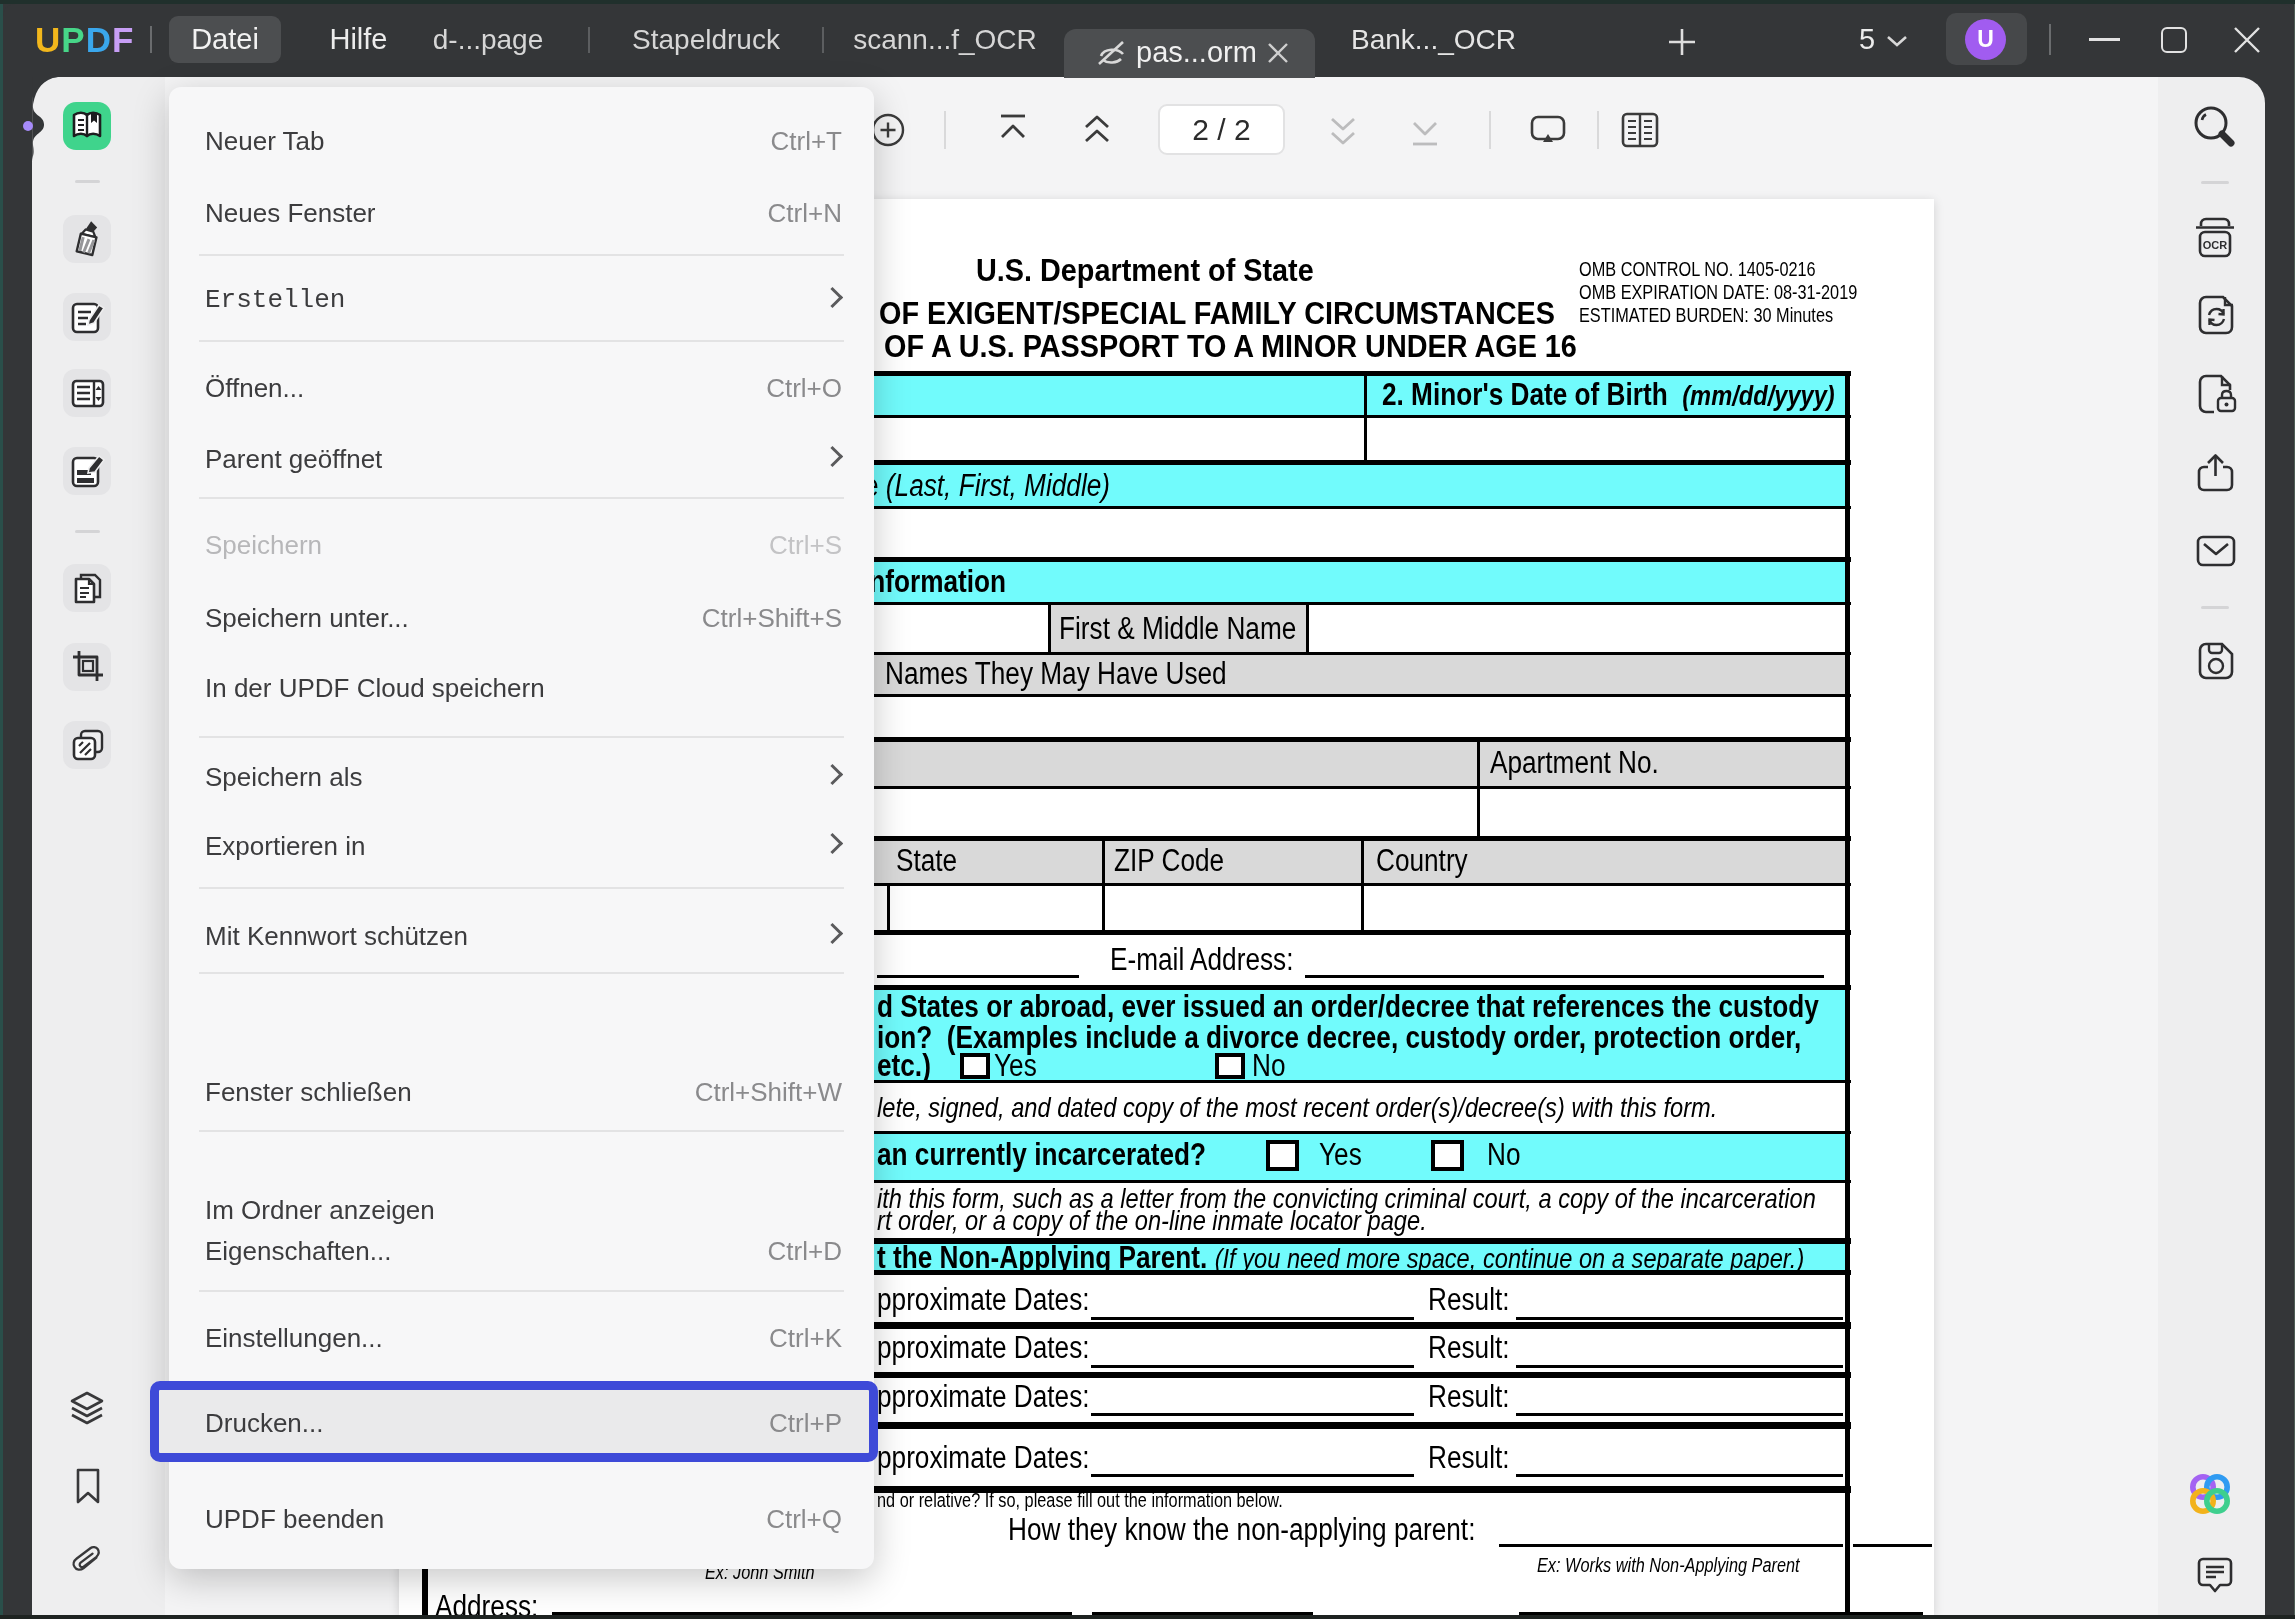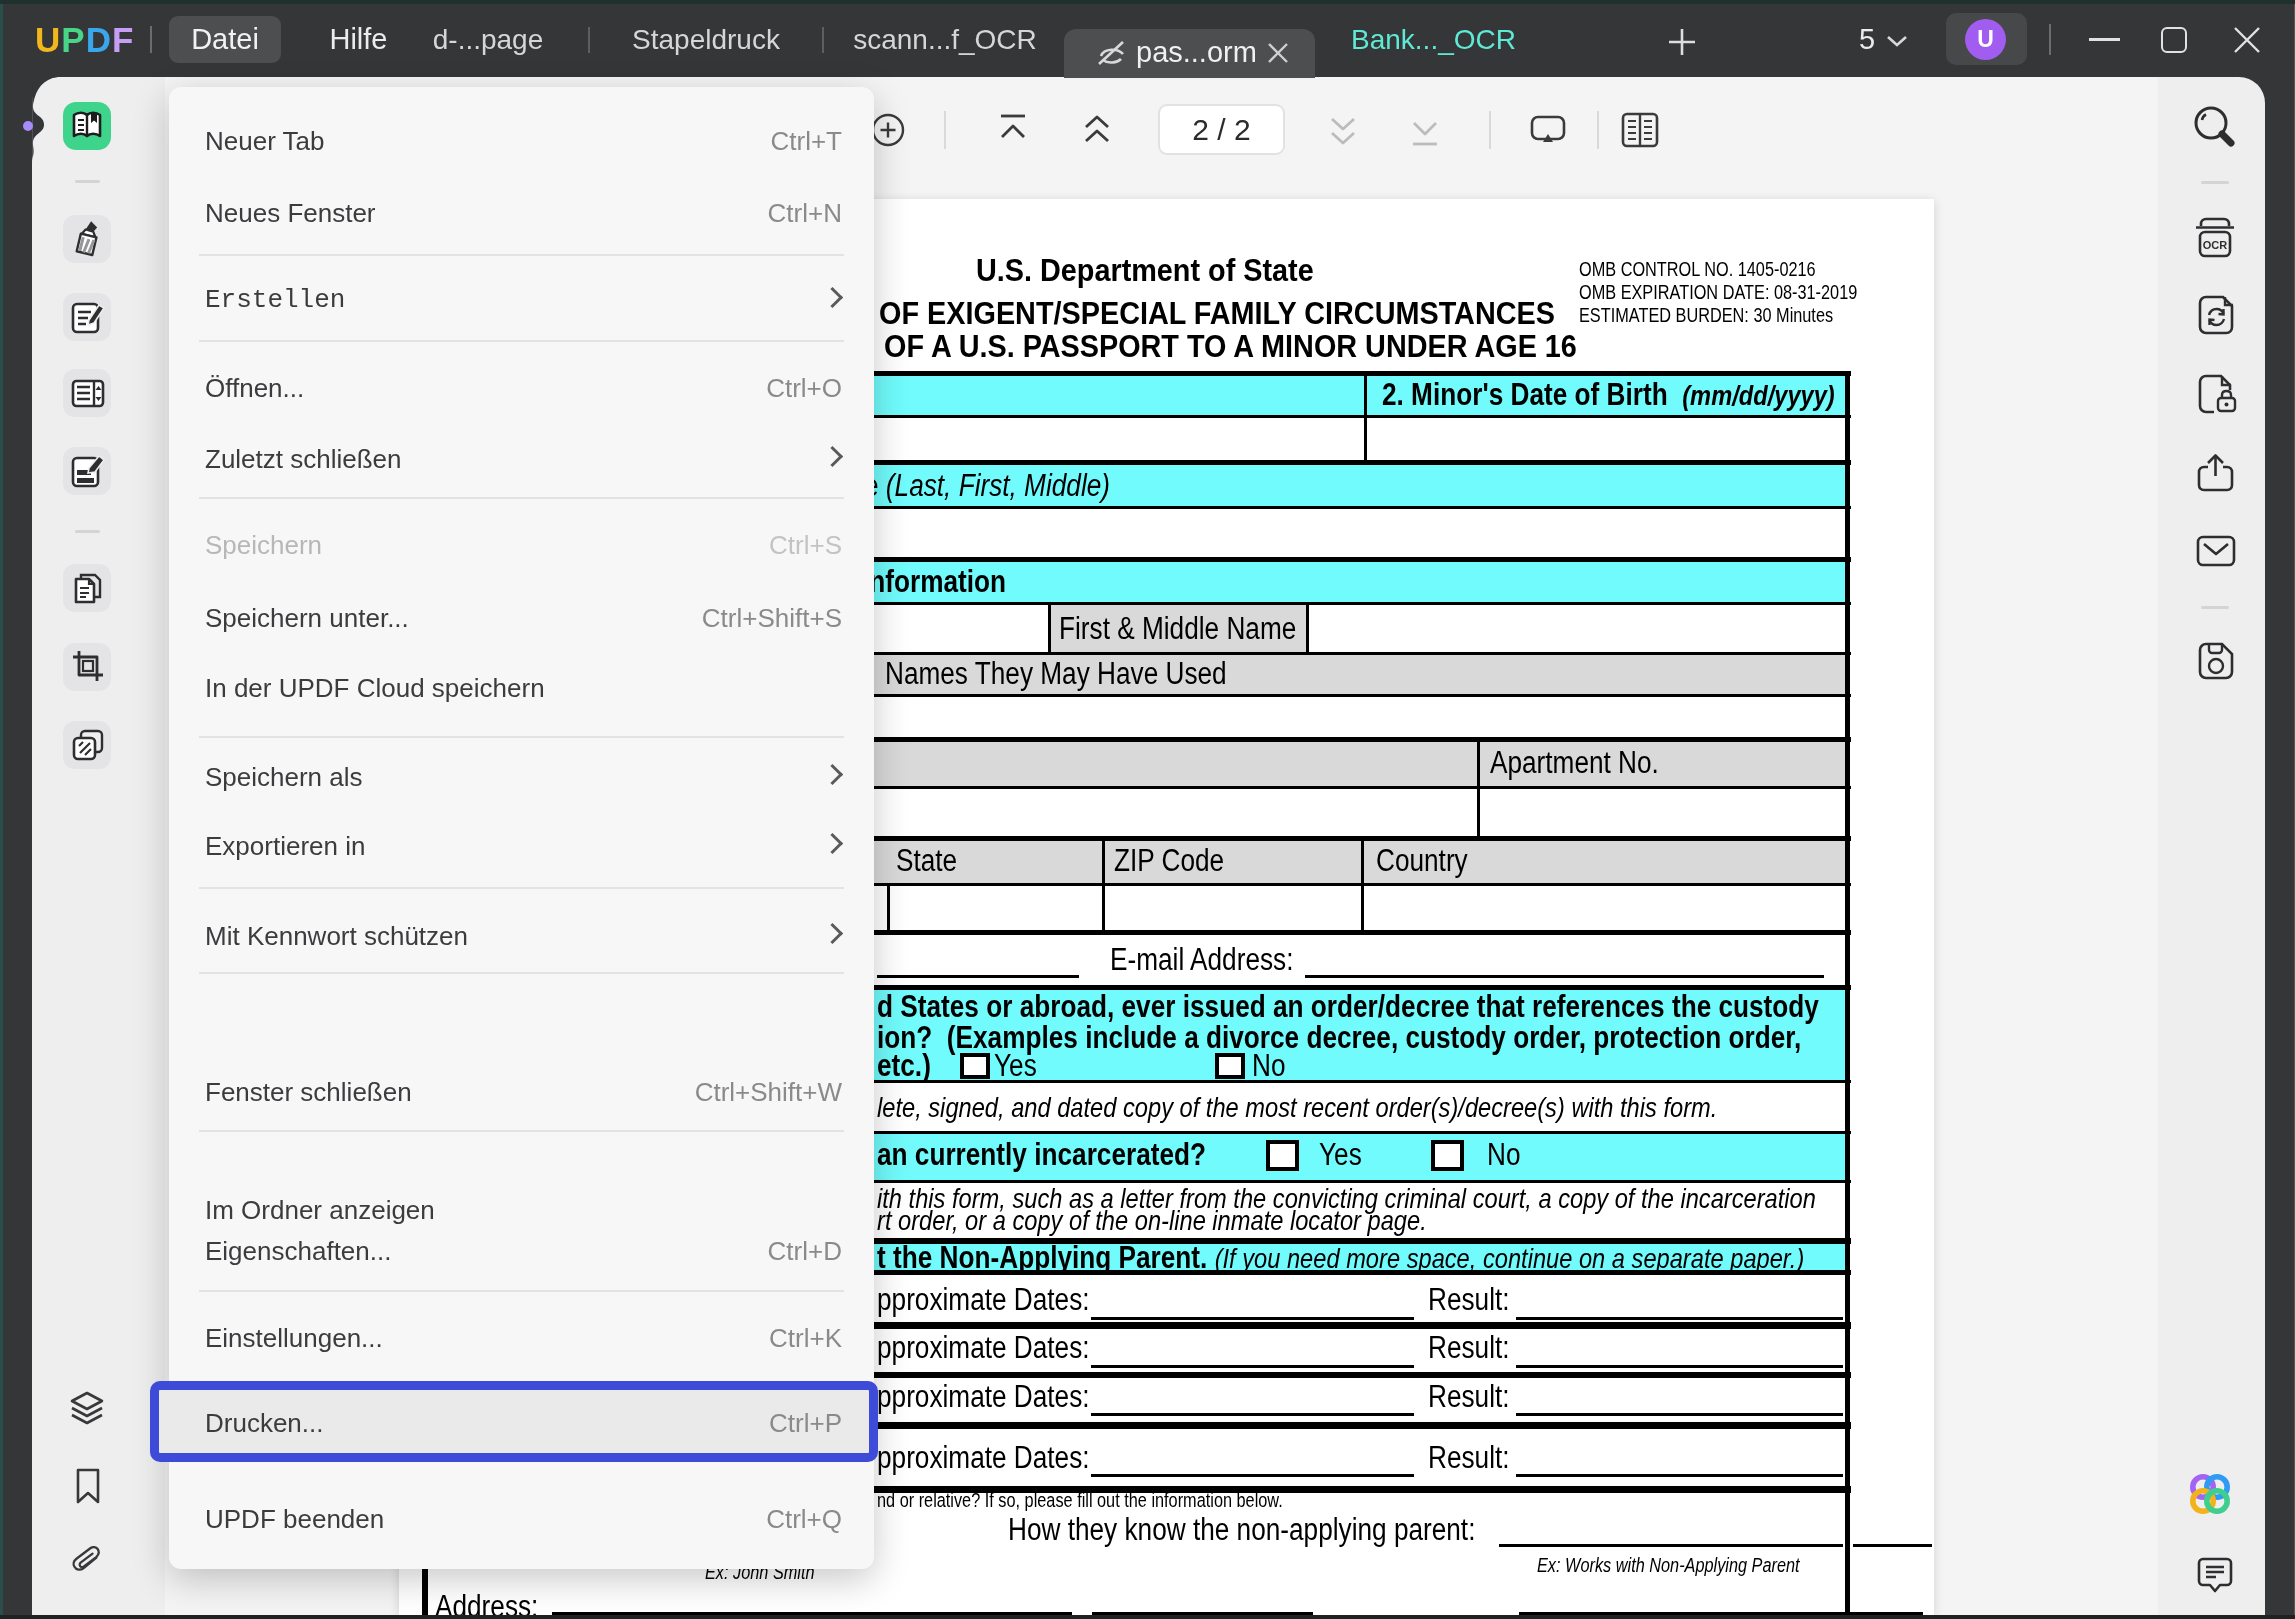--- a/index.html
+++ b/index.html
@@ -340,21 +340,21 @@
     </svg>
   </div>
 
   <div id="menu" class="abs" style="left:169px;top:87px;width:705px;height:1482px;background:#f7f7f8;border-radius:12px;box-shadow:0 10px 36px rgba(0,0,0,.22);z-index:20;font-size:26px;color:#3c3c3e;">
     <div class="mi" style="top:23px;"><span>Neuer Tab</span><span class="sc">Ctrl+T</span></div>
     <div class="mi" style="top:95px;"><span>Neues Fenster</span><span class="sc">Ctrl+N</span></div>
     <div class="sep" style="top:167px;"></div>
     <div class="mi" style="top:182px;font-family:Liberation Mono, monospace;"><span>Erstellen</span><span class="ar"></span></div>
     <div class="sep" style="top:253px;"></div>
     <div class="mi" style="top:270px;"><span>Öffnen...</span><span class="sc">Ctrl+O</span></div>
-    <div class="mi" style="top:341px;"><span>Zuletzt schließen</span><span class="ar"></span></div>
+    <div class="mi" style="top:341px;"><span>Parent geöffnet</span><span class="ar"></span></div>
     <div class="sep" style="top:410px;"></div>
     <div class="mi" style="top:427px;color:#b7b7b9;"><span>Speichern</span><span class="sc" style="color:#c3c3c5;">Ctrl+S</span></div>
     <div class="mi" style="top:500px;"><span>Speichern unter...</span><span class="sc">Ctrl+Shift+S</span></div>
     <div class="mi" style="top:570px;"><span>In der UPDF Cloud speichern</span></div>
     <div class="sep" style="top:649px;"></div>
     <div class="mi" style="top:659px;"><span>Speichern als</span><span class="ar"></span></div>
     <div class="mi" style="top:728px;"><span>Exportieren in</span><span class="ar"></span></div>
     <div class="sep" style="top:800px;"></div>
     <div class="mi" style="top:818px;"><span>Mit Kennwort schützen</span><span class="ar"></span></div>
     <div class="sep" style="top:885px;"></div>
@@ -390,21 +390,21 @@
     <div class="abs" style="left:1064px;top:29px;width:251px;height:49px;background:#4c4e50;border-radius:12px 12px 0 0;"></div>
     <svg class="abs" style="left:1095px;top:38px;" width="34" height="30" viewBox="0 0 34 30">
       <path d="M4 26 L28 4" stroke="#d9d9d9" stroke-width="2.6" fill="none"></path>
       <path d="M6 18 C9 10 23 10 28 16" stroke="#d9d9d9" stroke-width="2.6" fill="none"></path>
       <path d="M8 22 C13 26 22 25 26 21" stroke="#d9d9d9" stroke-width="2.6" fill="none"></path>
     </svg>
     <div class="abs" style="left:1136px;top:29px;width:119px;height:49px;line-height:47px;color:#f0f0f0;font-size:29px;">pas...orm</div>
     <svg class="abs" style="left:1266px;top:41px;" width="24" height="24" viewBox="0 0 24 24">
       <path d="M3 3 L21 21 M21 3 L3 21" stroke="#cfcfcf" stroke-width="2.4"></path>
     </svg>
-    <div class="abs" style="left:1337px;top:16px;width:193px;height:47px;line-height:47px;text-align:center;color:#5eead4;font-size:28px;">Bank..._OCR</div>
+    <div class="abs" style="left:1337px;top:16px;width:193px;height:47px;line-height:47px;text-align:center;color:#e5e5e5;font-size:28px;">Bank..._OCR</div>
 
     <svg class="abs" style="left:1666px;top:26px;" width="32" height="32" viewBox="0 0 32 32">
       <path d="M16 3 L16 29 M3 16 L29 16" stroke="#dedede" stroke-width="2.6"></path>
     </svg>
 
     <div class="abs" style="left:1847px;top:16px;width:40px;height:47px;line-height:47px;text-align:center;color:#ececec;font-size:29px;">5</div>
     <svg class="abs" style="left:1884px;top:32px;" width="26" height="18" viewBox="0 0 26 18">
       <path d="M4 5 L13 13 L22 5" stroke="#d8d8d8" stroke-width="2.6" fill="none"></path>
     </svg>
 

